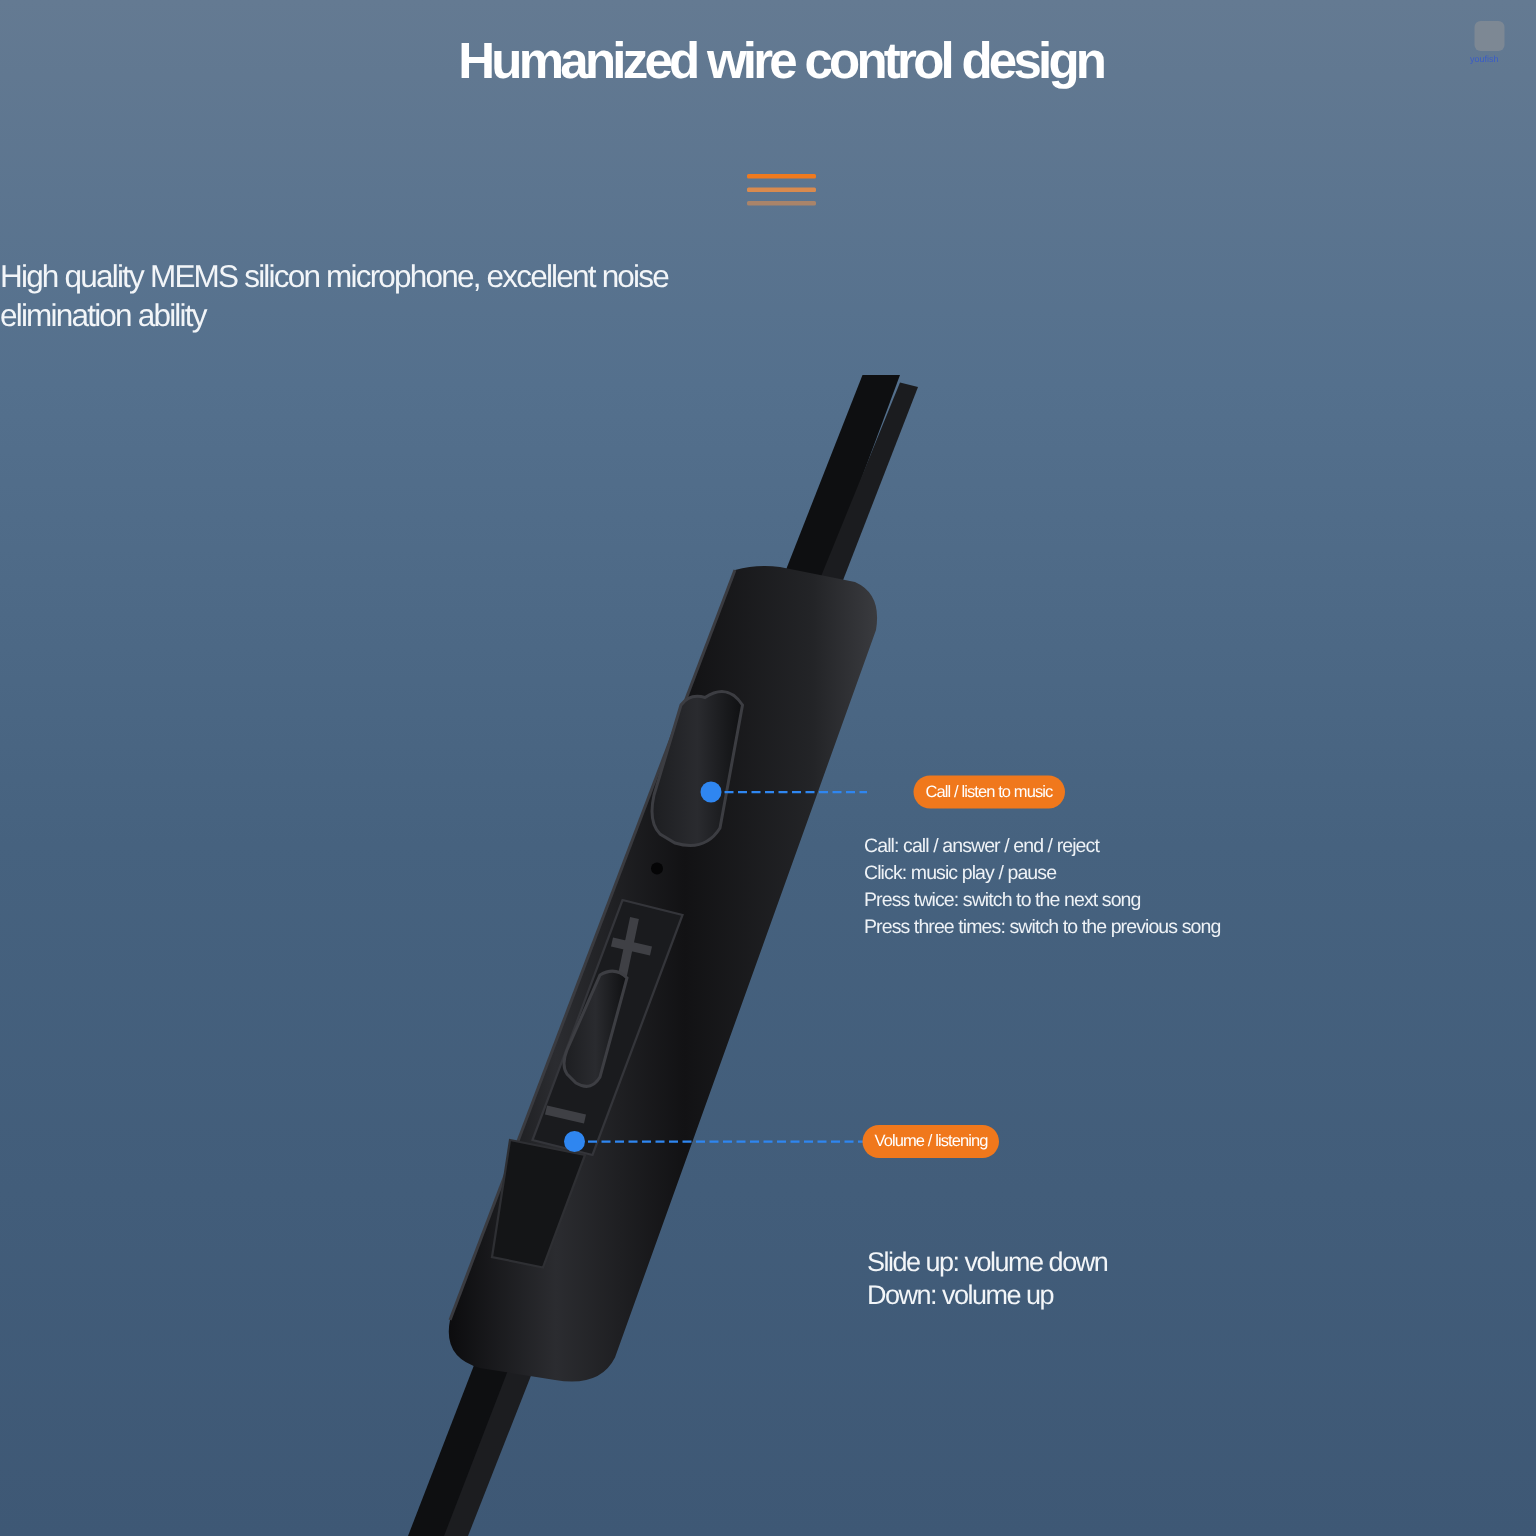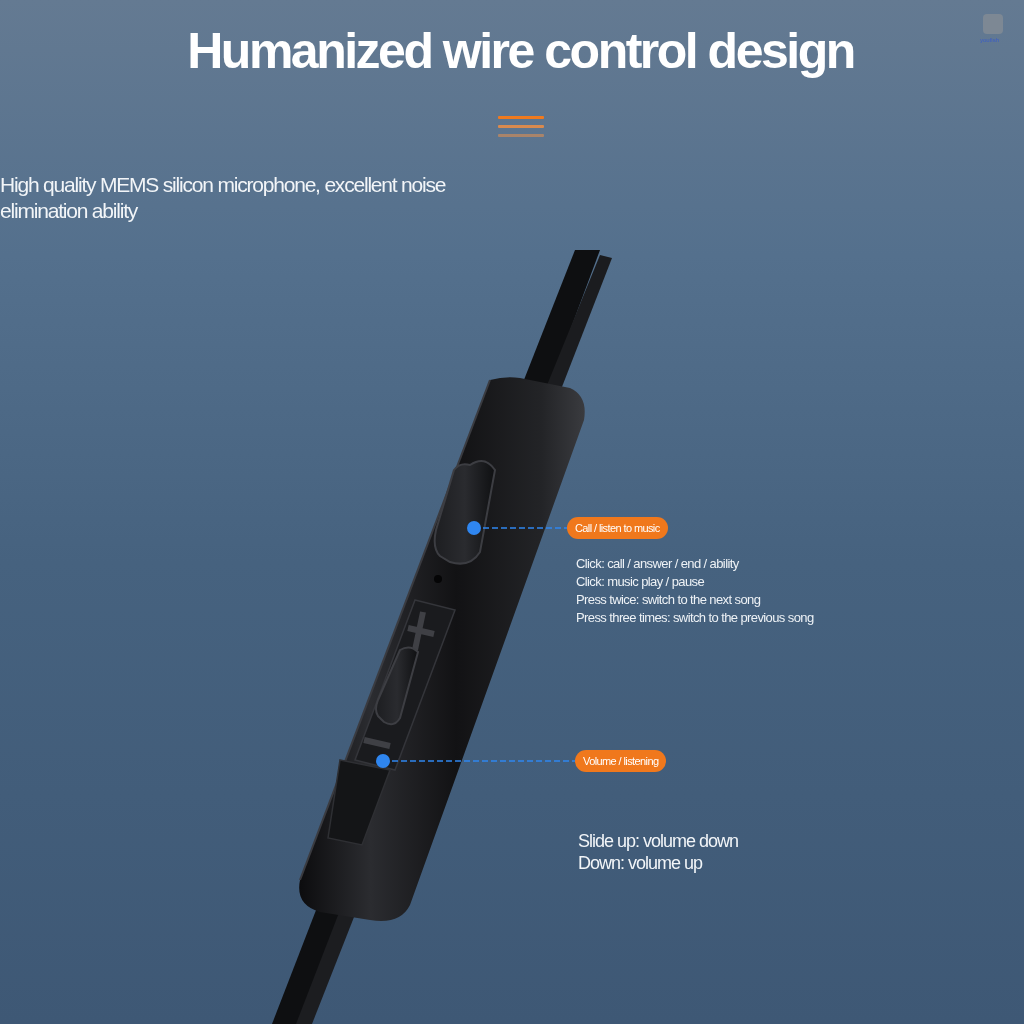--- a/index.html
+++ b/index.html
@@ -4,21 +4,21 @@
 <style>
   html, body { margin: 0; padding: 0; }
   body {
     width: 1024px; height: 1024px; overflow: hidden; position: relative;
     background: linear-gradient(180deg, #647a92 0%, #54708d 25%, #46627f 55%, #3e5875 100%);
     font-family: "Liberation Sans", sans-serif;
     color: #ffffff;
   }
   .title {
     position: absolute; left: 0; right: 0; top: 22px; text-align: center;
-    font-size: 50px; font-weight: bold; letter-spacing: -2.5px; color: #fff; padding-left: 17px;
+    font-size: 34px; font-weight: bold; letter-spacing: -2.5px; color: #fff; padding-left: 17px;
   }
   .divider { position: absolute; left: 498px; width: 46px; }
   .divider div { height: 3px; margin-bottom: 6px; border-radius: 1px; }
   .subtitle {
     position: absolute; left: 0; right: 0; top: 172px; text-align: left;
     font-size: 21px; line-height: 26px; letter-spacing: -1.2px; color: #f2f5f8;
   }
   .logo {
     position: absolute; left: 983px; top: 14px; width: 20px; height: 20px;
     background: #7d8894; border-radius: 4px;
@@ -93,23 +93,23 @@
   <g>
     <line x1="474" y1="528" x2="578" y2="528" stroke="#2f86f0" stroke-width="1.5" stroke-dasharray="6,3"></line>
     <circle cx="474" cy="528" r="7" fill="#2f86f0"></circle>
   </g>
   <g>
     <line x1="383" y1="761" x2="578" y2="761" stroke="#2f86f0" stroke-width="1.5" stroke-dasharray="6,3"></line>
     <circle cx="383" cy="761" r="7" fill="#2f86f0"></circle>
   </g>
 </svg>
 
-<div class="badge" style="left:567px; top:517px;">Call / listen to music</div>
+<div class="badge" style="left:609px; top:517px;">Call / listen to music</div>
 <div class="desc" style="left:576px; top:555px;">
-  <div>Click: call / answer / end / ability</div>
+  <div>Call: call / answer / end / reject</div>
   <div>Click: music play / pause</div>
   <div>Press twice: switch to the next song</div>
   <div>Press three times: switch to the previous song</div>
 </div>
 
 <div class="badge" style="left:575px; top:750px;text-align:center;">Volume / listening</div>
 <div class="desc2" style="left:578px; top:830px;">
   <div>Slide up: volume down</div>
   <div>Down: volume up</div>
 </div>

